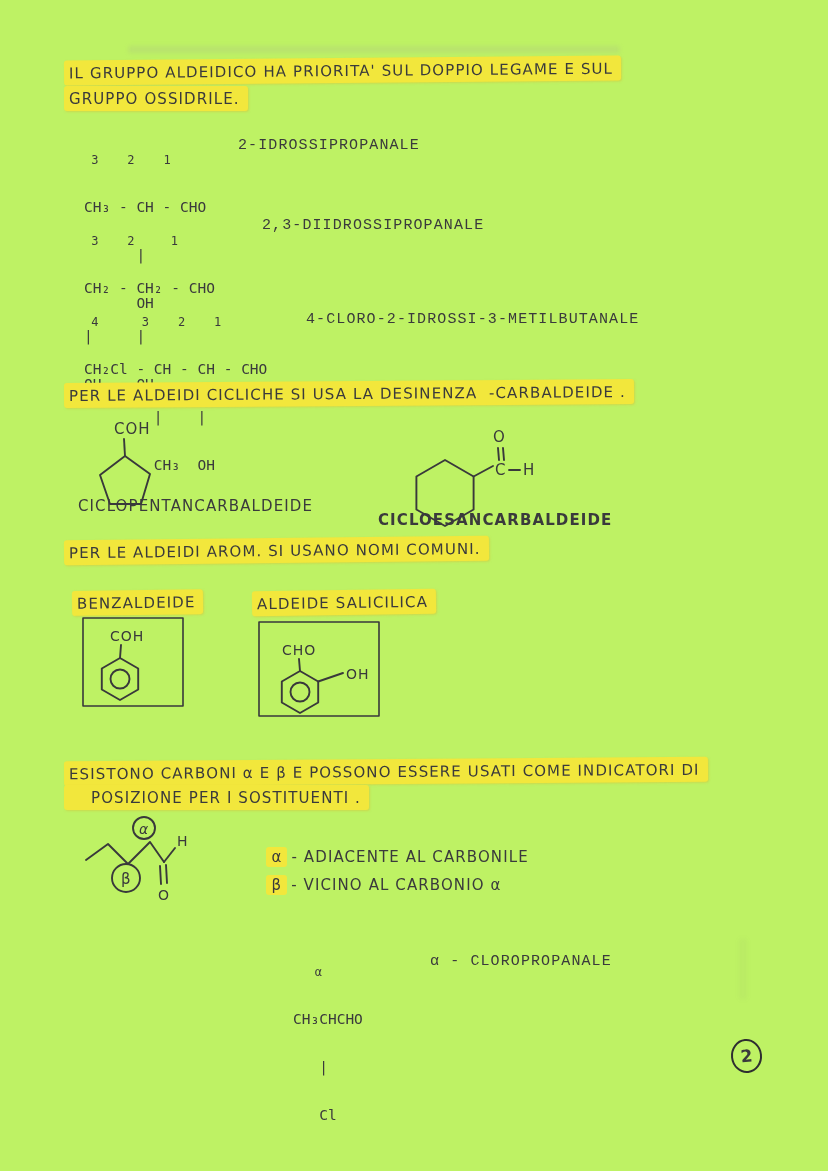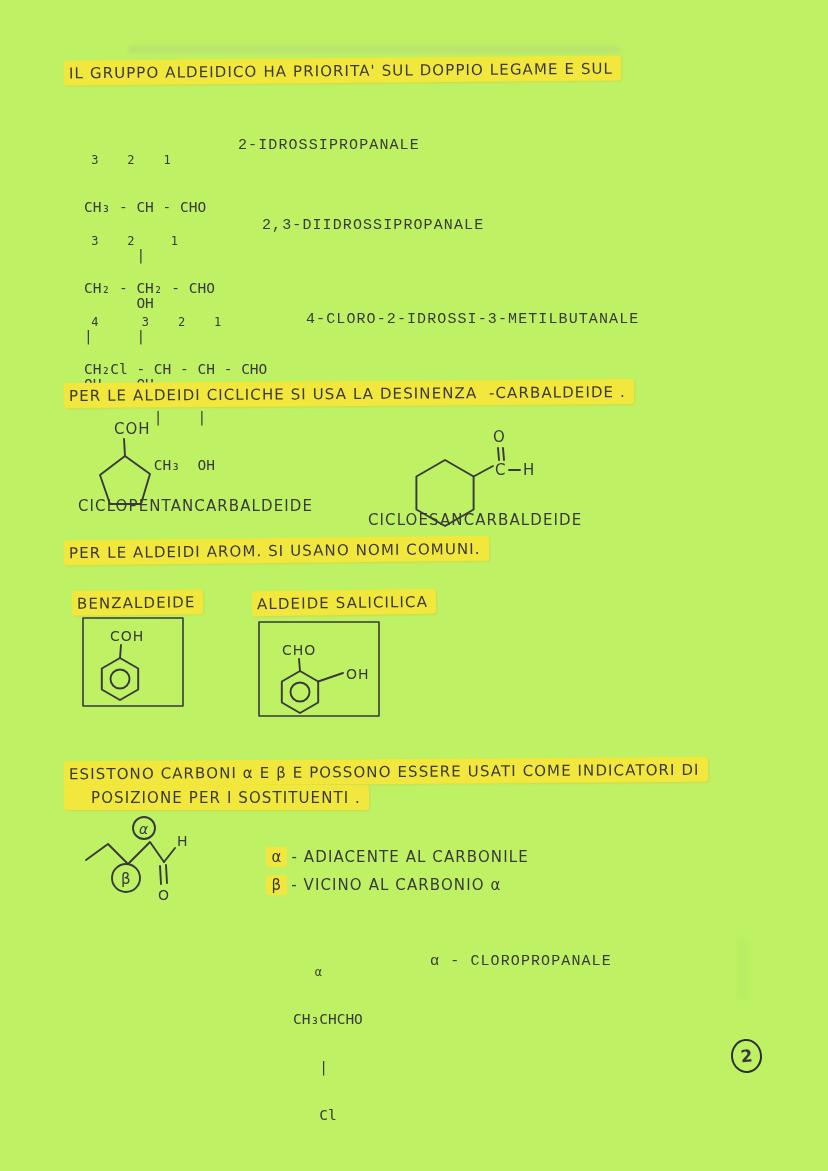--- a/index.html
+++ b/index.html
@@ -56,20 +56,21 @@
   }
 </style>
 </head>
 <body>
 
 <div class="page">
 
   <div class="smudge-top"></div>
 
   <span class="hw hl" style="left:64px; top:58px; transform:rotate(-0.5deg);">IL GRUPPO ALDEIDICO HA PRIORITA' SUL DOPPIO LEGAME E SUL</span>
+  <span class="hw hl" style="left:64px; top:86px;">GRUPPO OSSIDRILE.</span>
 
   <div class="formula" style="left:84px; top:122px;">
     <div class="fline nums"> 3    2    1</div>
     <div class="fline">CH₃ - CH - CHO</div>
     <div class="fline">      |</div>
     <div class="fline">      OH</div>
     <div class="fname" style="left:154px; top:16px;">2-IDROSSIPROPANALE</div>
   </div>
 
   <div class="formula" style="left:84px; top:203px;">
@@ -100,21 +101,21 @@
   <svg class="struct" style="left:383px; top:423px;" width="180" height="112" viewBox="0 0 180 112">
     <polygon points="62,37 90.6,53.5 90.6,86.5 62,103 33.4,86.5 33.4,53.5"></polygon>
     <line x1="90.6" y1="53.5" x2="110" y2="43"></line>
     <text x="112" y="52" font-size="15">C</text>
     <line x1="116" y1="37" x2="115" y2="25"></line>
     <line x1="121" y1="37" x2="120" y2="25"></line>
     <text x="110" y="19" font-size="15">O</text>
     <line x1="126" y1="47" x2="137" y2="47"></line>
     <text x="140" y="52" font-size="15">H</text>
   </svg>
-  <span class="hw" style="left:368px; top:510px;">CICLOESANCARBALDEIDE</span>
+  <span class="hw" style="left:378px; top:510px;font-weight:bold;">CICLOESANCARBALDEIDE</span>
 
   <span class="hw hl" style="left:64px; top:538px; transform:rotate(-0.6deg);">PER LE ALDEIDI AROM. SI USANO NOMI COMUNI.</span>
 
   <span class="hw hl" style="left:72px; top:590px; transform:rotate(-0.8deg);">BENZALDEIDE</span>
   <span class="hw hl" style="left:252px; top:590px; transform:rotate(-0.8deg);">ALDEIDE SALICILICA</span>
 
   <svg class="struct" style="left:82px; top:617px;" width="104" height="92" viewBox="0 0 104 92">
     <rect x="1" y="1" width="100" height="88"></rect>
     <text x="28" y="24" font-size="14">COH</text>
     <line x1="39" y1="28" x2="38" y2="41"></line>

